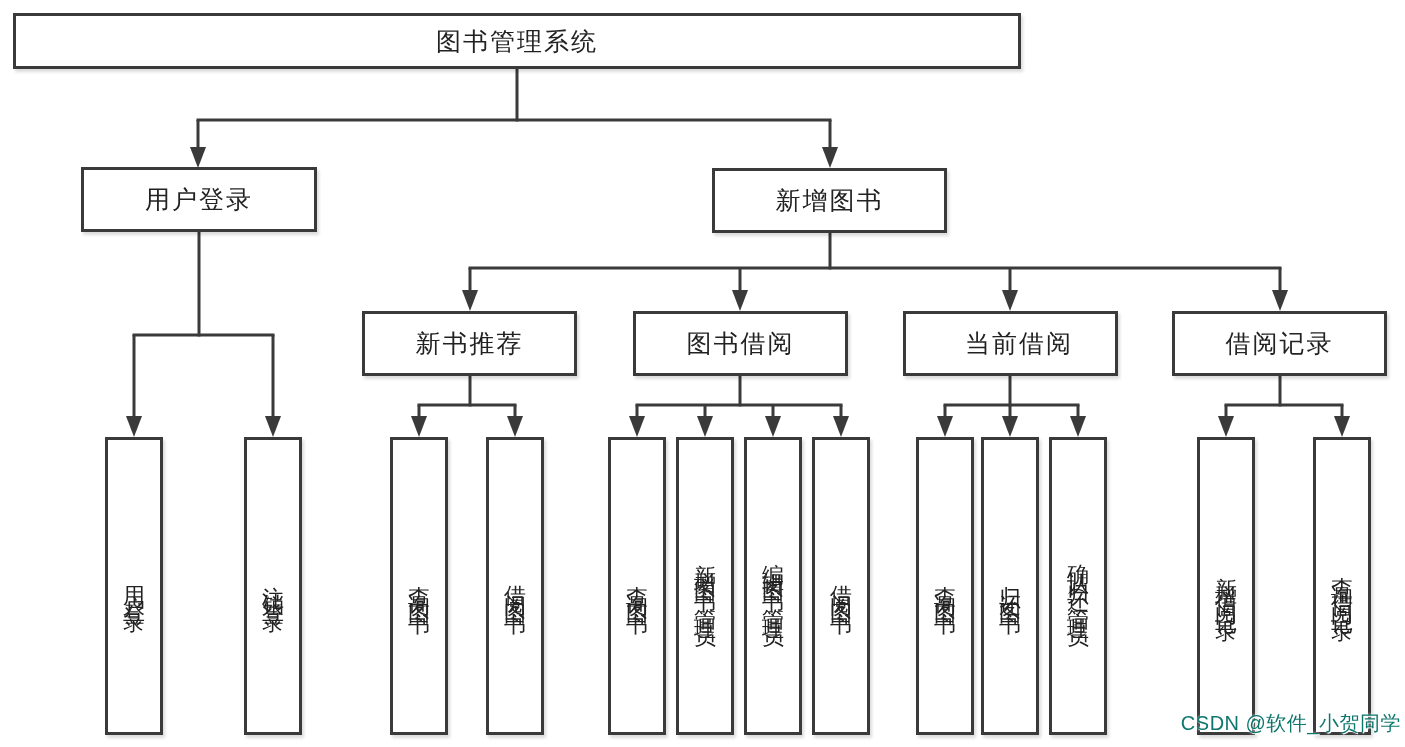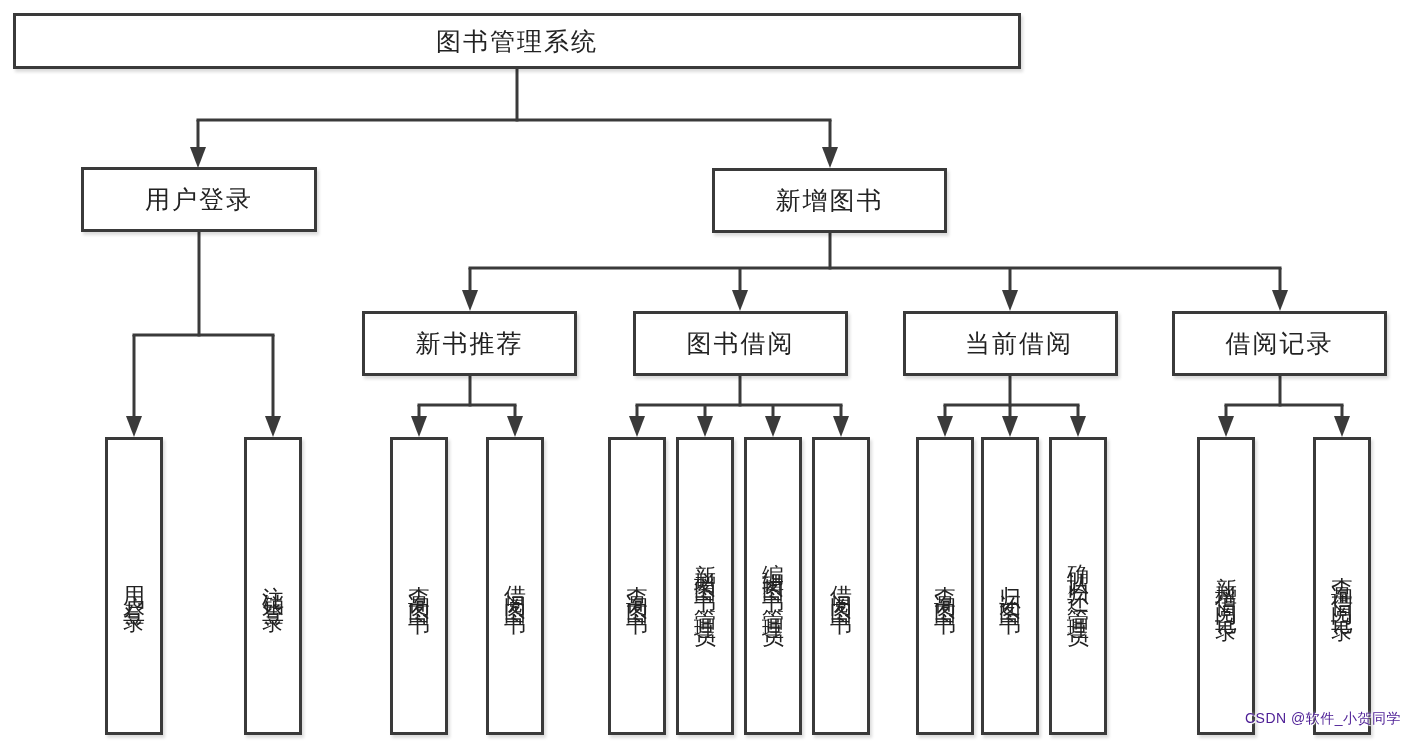--- a/index.html
+++ b/index.html
@@ -44,23 +44,23 @@
     font-size: 22px;
     letter-spacing: 9px;
     color: #222222;
     line-height: 1;
   }
   .watermark {
     position: absolute;
     right: 4px;
     top: 710px;
     z-index: 2;
-    font-size: 14px;
+    font-size: 20px;
     letter-spacing: 0.5px;
-    color: #4c1d95;
+    color: #0f766e;
     text-shadow: 0 0 3px #ffffff, 1px 1px 0 #ffffff;
     white-space: nowrap;
   }
 </style>
 </head>
 <body>
 
 <div class="canvas">
 
   <svg class="connectors" width="1405" height="747" viewBox="0 0 1405 747">

